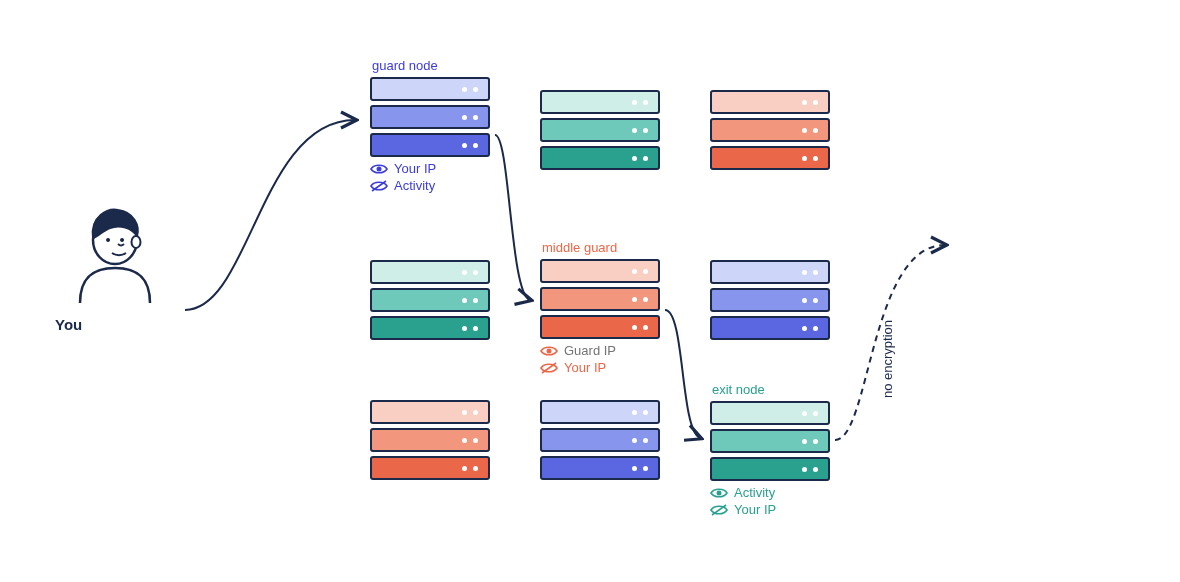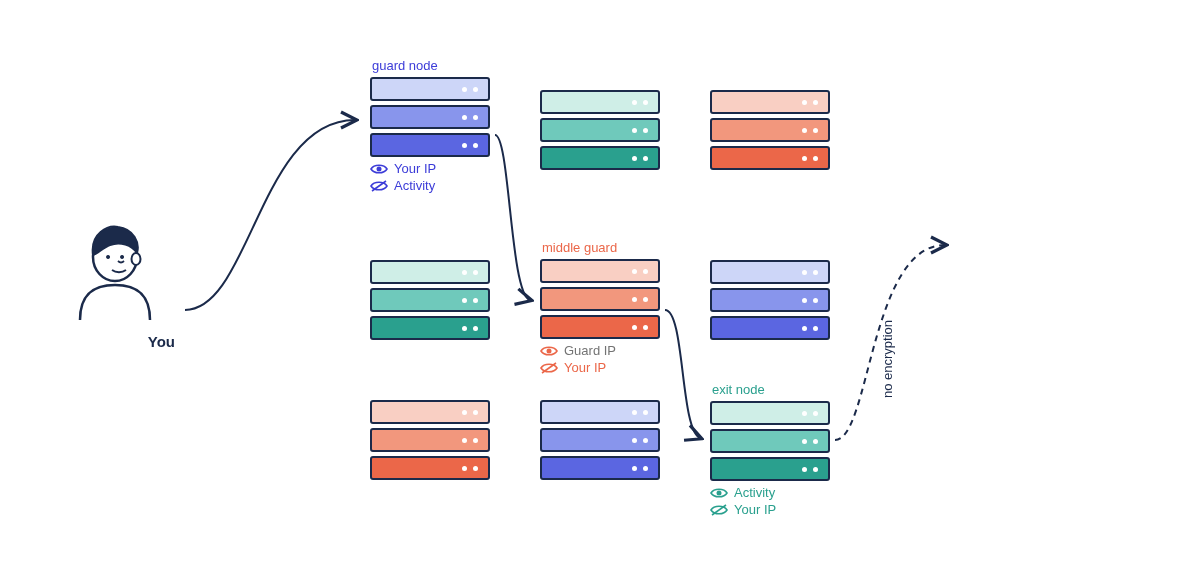--- a/index.html
+++ b/index.html
@@ -10,23 +10,23 @@
     background: #ffffff;
     position: relative;
     overflow: hidden;
   }
   .canvas { position: absolute; inset: 0; }
 
   
   .person {
     position: absolute;
     left: 55px;
-    top: 215px;
+    top: 198px;
     width: 120px;
-    text-align: right;
+    text-align: left;
   }
   .person svg { display: block; margin: 0 auto; }
   .person-label {
     font-weight: 700;
     font-size: 15px;
     color: #1b2a4a;
     margin-top: 8px;
   }
 
   

